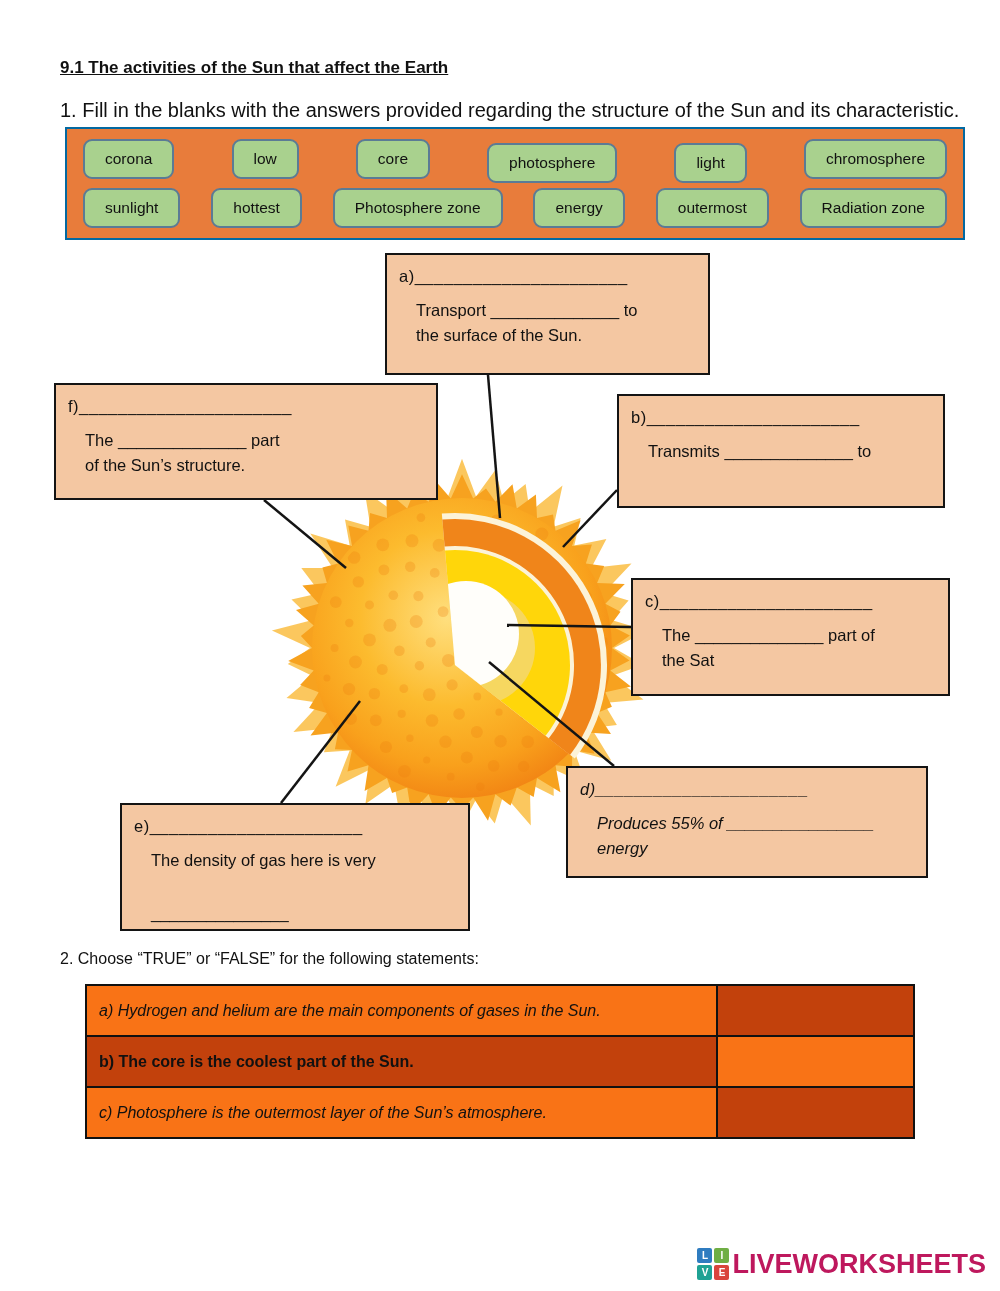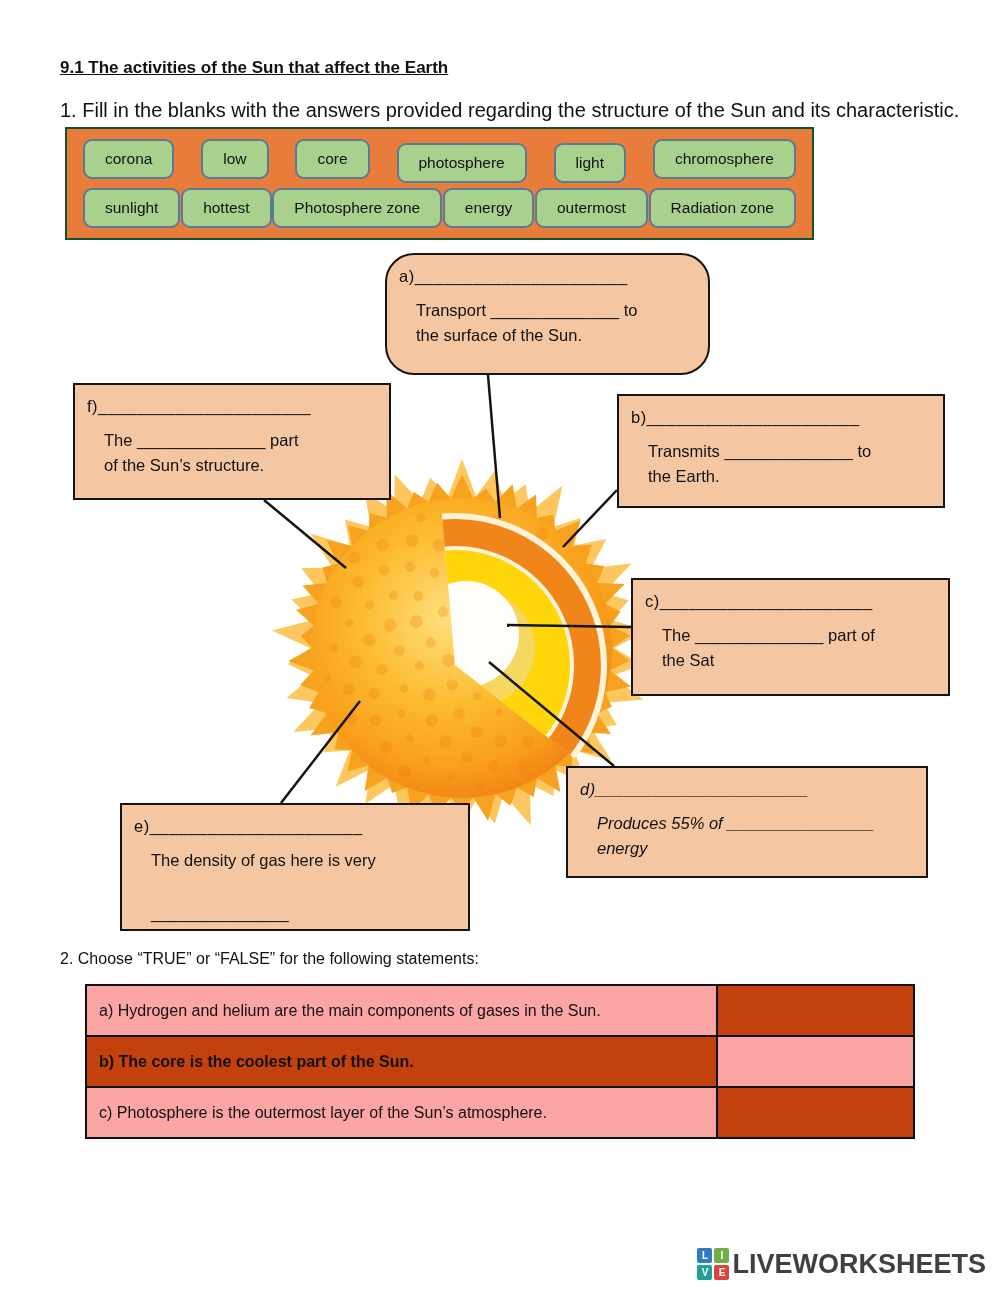--- a/index.html
+++ b/index.html
@@ -5,67 +5,67 @@
   html,body{margin:0;padding:0;background:#fff;}
   .page{position:relative;width:1000px;height:1291px;background:#ffffff;
         font-family:"Liberation Sans",sans-serif;color:#111;overflow:hidden;}
 
   .title{position:absolute;left:60px;top:58px;font-size:17px;font-weight:bold;
          text-decoration:underline;}
   .q1{position:absolute;left:60px;top:99px;font-size:20px;width:900px;}
   .q2{position:absolute;left:60px;top:950px;font-size:16px;}
 
   
-  .bank{position:absolute;left:65px;top:127px;width:749px;height:113px;
-        background:#E87C3B;border:2px solid #14532d;box-sizing:border-box;
+  .bank{position:absolute;left:65px;top:127px;width:900px;height:113px;
+        background:#E87C3B;border:2px solid #0369a1;box-sizing:border-box;
         display:flex;flex-direction:column;justify-content:space-evenly;
         padding:4px 16px;z-index:3;}
   .bank-row{display:flex;justify-content:space-between;align-items:flex-start;}
   .chip{background:#A9D18E;border:2px solid #5B7B95;border-radius:9px;
         padding:9px 20px;font-size:15.5px;white-space:nowrap;color:#111;}
   .chip.drop{margin-top:4px;}
 
   
   .diagram{position:absolute;left:0;top:0;width:1000px;height:1291px;z-index:1;}
 
   
   .callout{position:absolute;background:#F4C7A2;border:2.5px solid #141414;
            box-sizing:border-box;padding:9px 12px;font-size:16.5px;
            line-height:1.5;z-index:2;}
   .callout .lbl{margin-bottom:9px;letter-spacing:0.5px;}
   .callout .ln{padding-left:17px;}
-  #box-a{left:385px;top:253px;width:325px;height:122px;border-radius:29px;}
-  #box-f{left:73px; top:383px;width:318px;height:117px;}
+  #box-a{left:385px;top:253px;width:325px;height:122px;}
+  #box-f{left:54px; top:383px;width:384px;height:117px;}
   #box-b{left:617px;top:394px;width:328px;height:114px;}
   #box-c{left:631px;top:578px;width:319px;height:118px;}
   #box-d{left:566px;top:766px;width:362px;height:112px;font-style:italic;}
   #box-e{left:120px;top:803px;width:350px;height:128px;}
   #box-e .ln2{margin-top:28px;}
 
   
   .tf-table{position:absolute;left:85px;top:984px;width:830px;
             border-collapse:collapse;z-index:2;}
   .tf-table td{border:2px solid #111;font-size:16px;padding:6px 12px;
                height:51px;box-sizing:border-box;vertical-align:middle;}
   .tf-table .stmt{width:633px;}
   .tf-table .ans{width:197px;}
-  .cell-y{background:#fca5a5;}
+  .cell-y{background:#f97316;font-style:italic;}
   .cell-b{background:#c2410c;font-weight:bold;}
 
   
   .logo{position:absolute;top:1248px;right:14px;display:flex;
         align-items:center;gap:3px;z-index:3;}
   .logo-grid{display:grid;grid-template-columns:15px 15px;
              grid-auto-rows:15px;gap:2px;}
   .tile{display:flex;align-items:center;justify-content:center;color:#fff;
         font-size:10px;font-weight:bold;border-radius:2px;
         font-family:"Liberation Sans",sans-serif;}
   .t0{background:#2F7CC0;} .t1{background:#6FAE44;}
   .t2{background:#1FA294;} .t3{background:#D9453C;}
-  .wordmark{font-size:27px;font-weight:800;color:#404040;letter-spacing:0px;}
+  .wordmark{font-size:27px;font-weight:800;color:#be185d;letter-spacing:0px;}
 </style>
 </head>
 <body>
 
 <div class="page">
 
   <div class="title">9.1 The activities of the Sun that affect the Earth</div>
   <div class="q1">1. Fill in the blanks with the answers provided regarding the structure of the Sun and its characteristic.</div>
 
   <div class="bank">
@@ -224,21 +224,20 @@
     <div class="ln">the surface of the Sun.</div>
   </div>
   <div class="callout" id="box-f">
     <div class="lbl">f)______________________</div>
     <div class="ln">The ______________ part</div>
     <div class="ln">of the Sun’s structure.</div>
   </div>
   <div class="callout" id="box-b">
     <div class="lbl">b)______________________</div>
     <div class="ln">Transmits ______________ to</div>
-    <div class="ln">the Earth.</div>
   </div>
   <div class="callout" id="box-c">
     <div class="lbl">c)______________________</div>
     <div class="ln">The ______________ part of</div>
     <div class="ln">the Sat</div>
   </div>
   <div class="callout" id="box-d">
     <div class="lbl">d)______________________</div>
     <div class="ln">Produces 55% of ________________</div>
     <div class="ln">energy</div>

